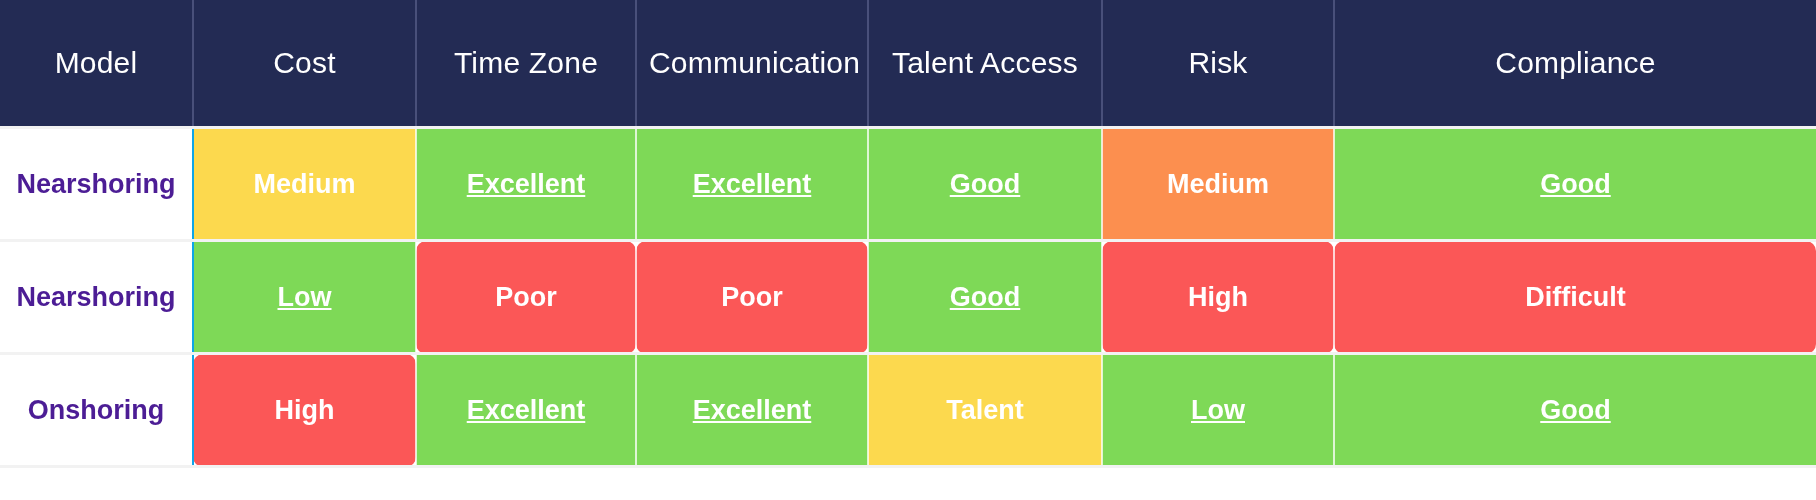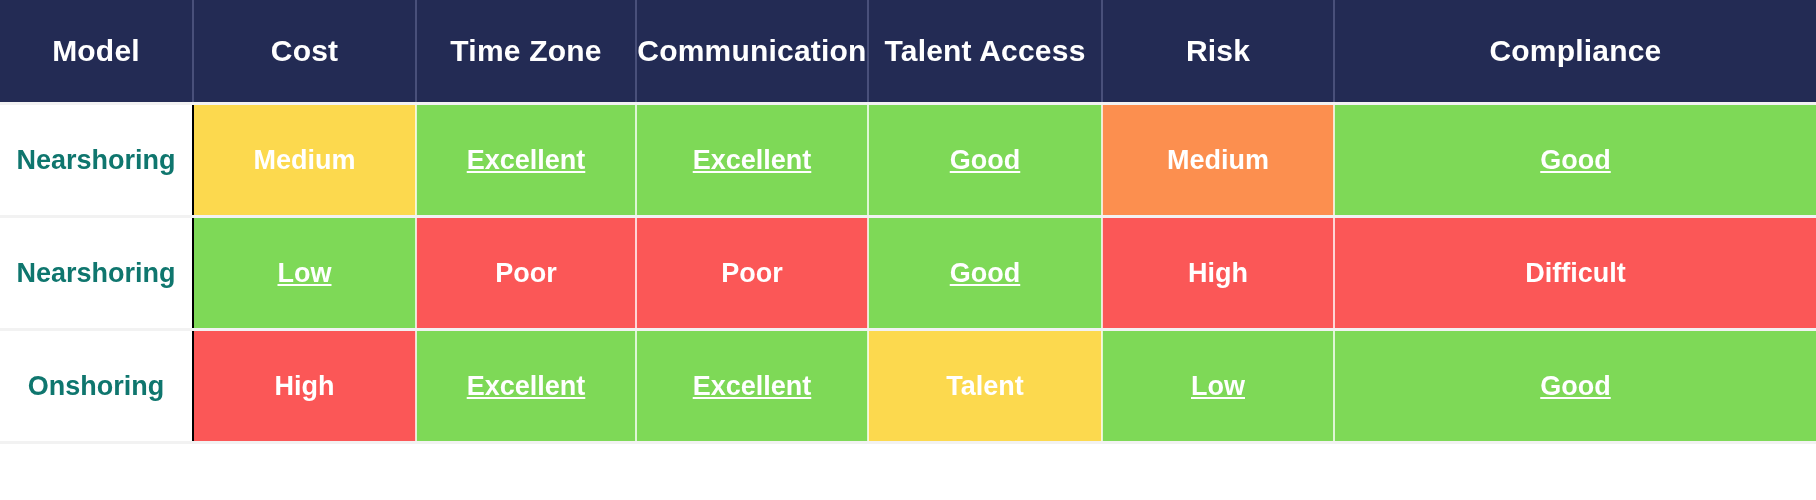--- a/index.html
+++ b/index.html
@@ -27,54 +27,54 @@
   col.c-comm        { width: 232px; }
   col.c-talent      { width: 234px; }
   col.c-risk        { width: 232px; }
   col.c-compliance  { width: 482px; }
 
   thead th {
     height: 102px;
     background: #232B54;
     color: #ffffff;
     font-size: 30px;
-    font-weight: bold;
+    font-weight: normal;
     text-align: center;
     vertical-align: middle;
     border-right: 2px solid #49507a;
-    padding: 0;
+    padding: 12px;
     letter-spacing: 0.2px;
   }
   thead th:last-child { border-right: none; }
 
   tbody td {
     height: 110px;
     text-align: center;
     vertical-align: middle;
     font-size: 27px;
     font-weight: bold;
     color: #ffffff;
     padding: 0;
     border-right: 2px solid rgba(255,255,255,0.75);
     border-bottom: 3px solid #f2f2f2;
   }
   tbody td:last-child { border-right: none; }
   tbody tr:first-child td { border-top: 3px solid #f2f2f2; }
 
   tbody td.model-cell {
     background: #ffffff;
-    color: #0f766e;
+    color: #4c1d95;
     font-size: 27px;
-    border-right: 2px solid #000000;
+    border-right: 2px solid #0ea5e9;
   }
 
   .sw-green  { background: #7ED957; text-decoration: underline; }
   .sw-yellow { background: #FCD94E; }
   .sw-orange { background: #FC8F4F; }
-  .sw-red    { background: #FB5757; }
+  .sw-red    { background: #FB5757; border-radius: 10px; }
 </style>
 </head>
 <body>
 
 <table id="comparison-table">
   <colgroup>
     <col class="c-model">
     <col class="c-cost">
     <col class="c-timezone">
     <col class="c-comm">

